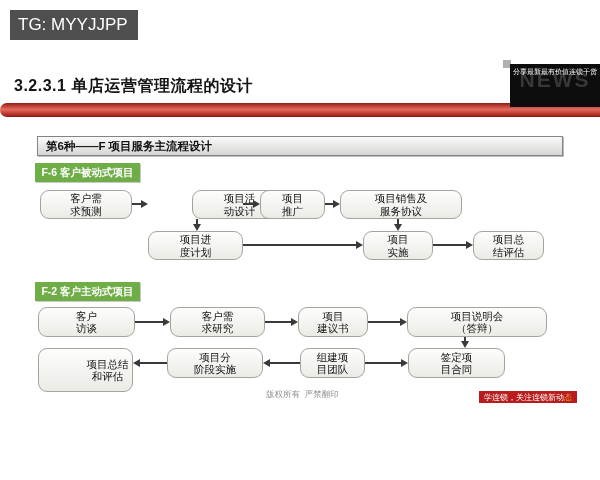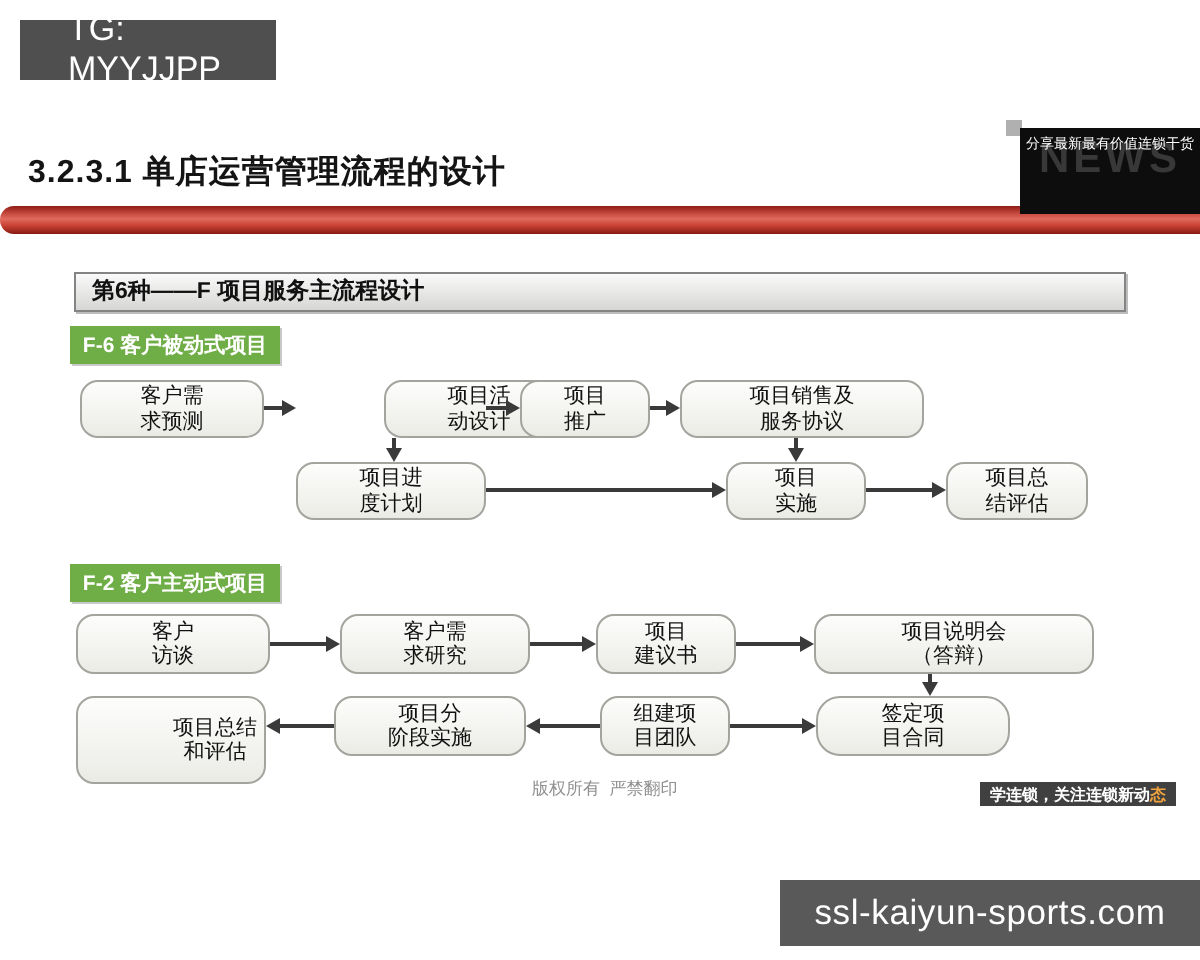--- a/index.html
+++ b/index.html
@@ -1,21 +1,21 @@
 <!DOCTYPE html>
 <html><head>
 <meta charset="utf-8">
 <style>
   html,body{margin:0;padding:0;background:#fff;}
   .stage{position:relative;width:600px;height:480px;background:#ffffff;overflow:hidden;
          font-family:"Liberation Sans","DejaVu Sans",sans-serif;}
 
   
   .tg-banner{position:absolute;left:10px;top:10px;width:128px;height:30px;background:#4f4f4f;
-             color:#fff;font-size:17px;display:flex;align-items:center;padding-left:24px;box-sizing:border-box;}
+             color:#fff;font-size:17px;display:flex;align-items:center;padding-left:8px;box-sizing:border-box;}
 
   
   .slide-title{position:absolute;left:14px;top:76px;font-size:16px;font-weight:bold;color:#141414;letter-spacing:.5px;}
 
   
   .red-band{position:absolute;left:0;top:103px;width:600px;height:14px;border-radius:7px 0 0 7px;
             background:linear-gradient(180deg,#8e1d15 0%,#c84b40 28%,#e06a5f 46%,#cc4437 68%,#871a12 100%);}
 
   
   .news-sq{position:absolute;left:503px;top:60px;width:8px;height:8px;background:#b0b0b0;}
@@ -48,22 +48,22 @@
   .ar.v{width:2px;}
   .ar.head-r::after{content:"";position:absolute;right:-6px;top:50%;transform:translateY(-50%);
         width:0;height:0;border-left:7px solid #3a3a3a;border-top:4px solid transparent;border-bottom:4px solid transparent;}
   .ar.head-l::before{content:"";position:absolute;left:-6px;top:50%;transform:translateY(-50%);
         width:0;height:0;border-right:7px solid #3a3a3a;border-top:4px solid transparent;border-bottom:4px solid transparent;}
   .ar.head-d::after{content:"";position:absolute;bottom:-6px;left:50%;transform:translateX(-50%);
         width:0;height:0;border-top:7px solid #3a3a3a;border-left:4px solid transparent;border-right:4px solid transparent;}
 
   
   .copyright{position:absolute;left:266px;top:389px;font-size:8.5px;color:#8f8f8f;white-space:pre;}
-  .follow-badge{position:absolute;left:490px;top:391px;width:98px;height:12px;background:#404040;color:#fff;
-                font-size:8px;font-weight:bold;display:flex;align-items:center;justify-content:center;white-space:nowrap;}
+  .follow-badge{position:absolute;left:479px;top:391px;width:98px;height:12px;background:#b91c1c;color:#fff;
+                font-size:8px;font-weight:normal;display:flex;align-items:center;justify-content:center;white-space:nowrap;}
   .follow-badge .accent{color:#f0a23c;}
 
   
   .bottom-bar{position:absolute;left:390px;top:440px;width:210px;height:33px;background:#595959;color:#fff;
               font-size:17.5px;display:flex;align-items:center;justify-content:center;letter-spacing:.3px;}
 </style>
 </head>
 <body>
 
 <div class="stage">
@@ -116,32 +116,31 @@
   <div class="fbox" style="left:298px;top:307px;width:70px;height:30px;">项目
 建议书</div>
   <div class="fbox" style="left:407px;top:307px;width:140px;height:30px;">项目说明会
 （答辩）</div>
   <div class="fbox" style="left:38px;top:348px;width:95px;height:44px;padding-left:44px;">项目总结
 和评估</div>
   <div class="fbox" style="left:167px;top:348px;width:96px;height:30px;">项目分
 阶段实施</div>
   <div class="fbox" style="left:300px;top:348px;width:65px;height:30px;">组建项
 目团队</div>
-  <div class="fbox" style="left:408px;top:348px;width:97px;height:30px;border-radius:12px;">签定项
+  <div class="fbox" style="left:408px;top:348px;width:97px;height:30px;">签定项
 目合同</div>
 
   <div class="ar h head-r" style="left:135px;top:321px;width:29px;"></div>
   <div class="ar h head-r" style="left:265px;top:321px;width:27px;"></div>
   <div class="ar h head-r" style="left:368px;top:321px;width:33px;"></div>
   <div class="ar v head-d" style="left:464px;top:337px;height:5px;"></div>
   <div class="ar h head-l" style="left:139px;top:362px;width:28px;"></div>
   <div class="ar h head-l" style="left:269px;top:362px;width:31px;"></div>
   <div class="ar h head-r" style="left:365px;top:362px;width:37px;"></div>
 
   <div class="copyright">版权所有  严禁翻印</div>
   <div class="follow-badge">
     <span>学连锁，关注连锁新动</span>
       <span class="accent">态</span>
   </div>
 
-  <div class="bottom-bar">ssl-kaiyun-sports.com</div>
 
 </div>
 
 </body></html>

